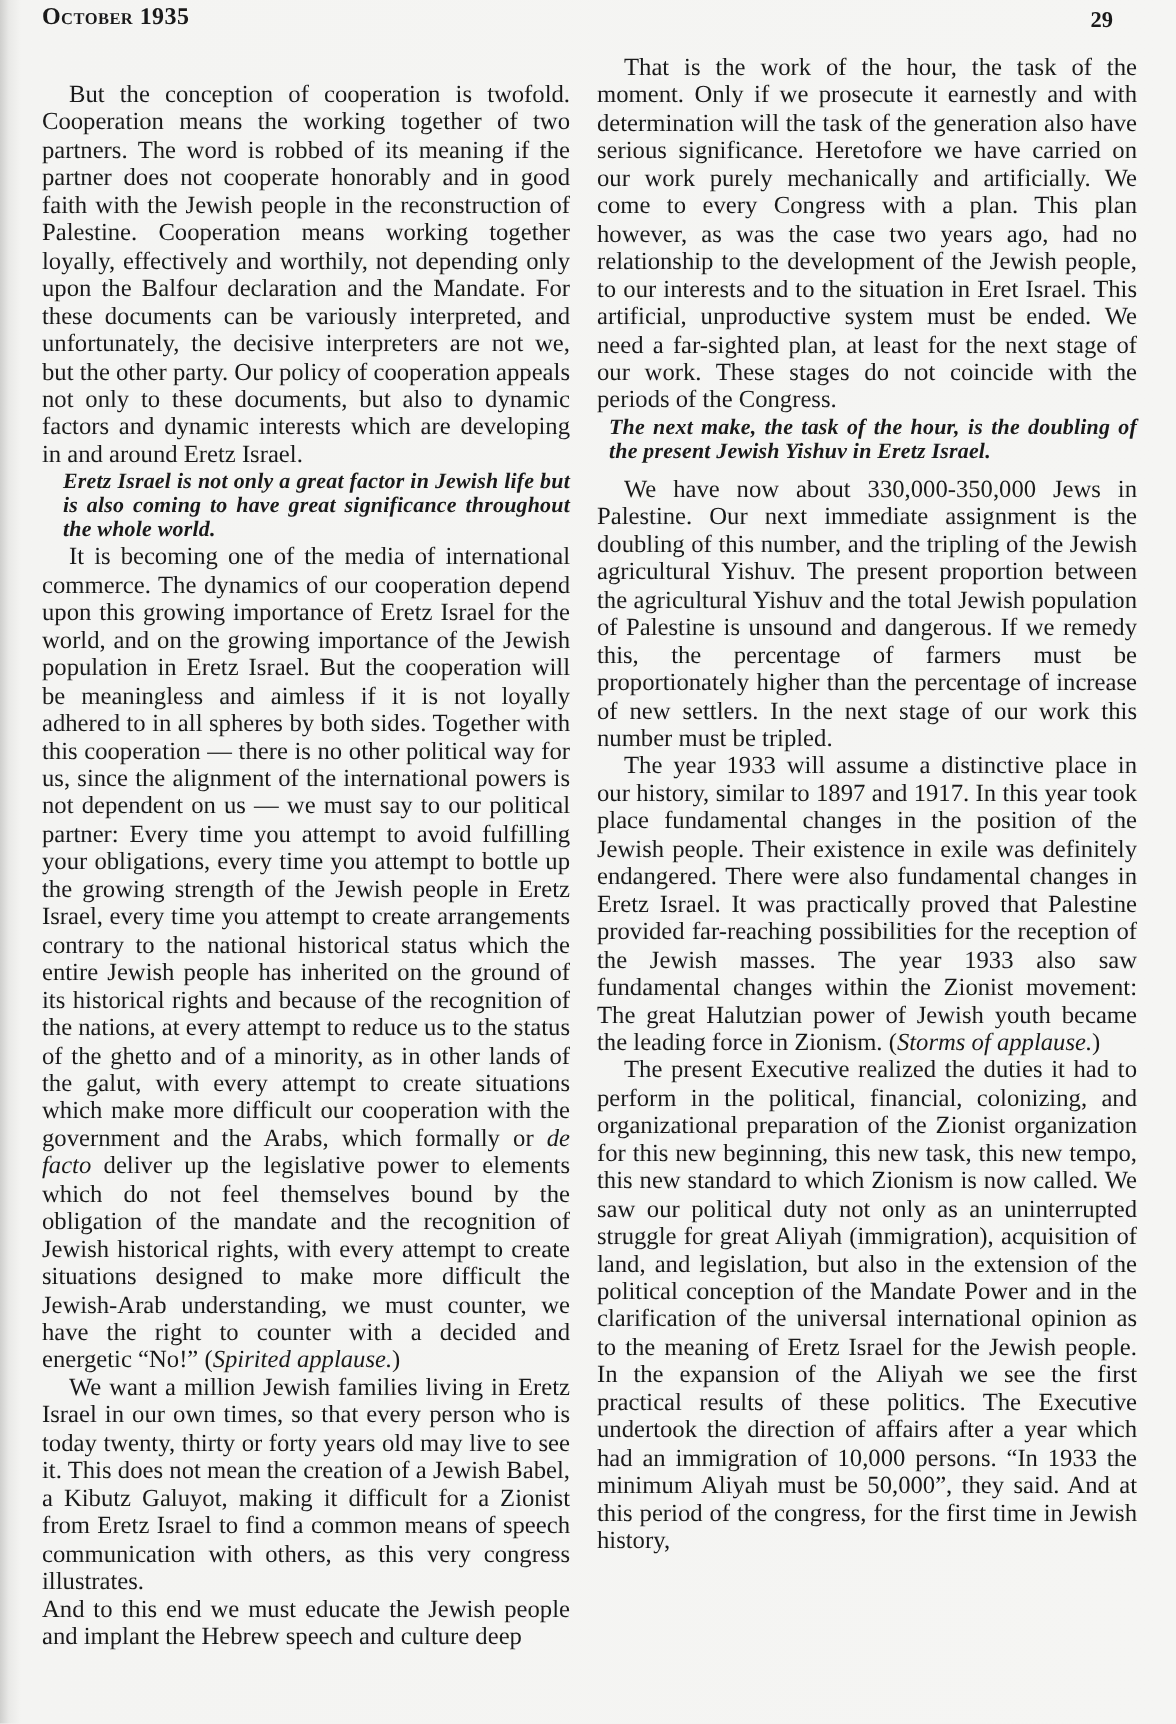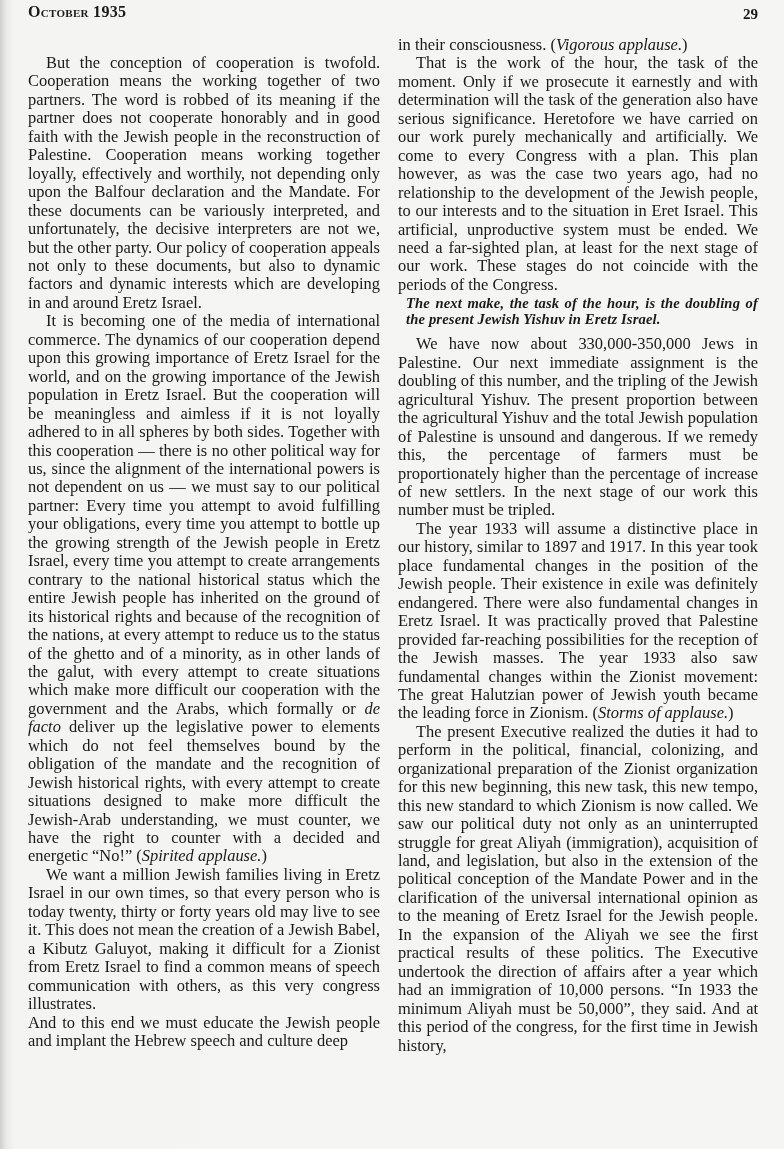--- a/index.html
+++ b/index.html
@@ -17,21 +17,21 @@
   }
   .running-head {
     position: absolute; top: 3px; left: 28px; right: 26px; height: 22px;
   }
   .head-left {
     position: absolute; left: 0; top: 0;
     font-weight: bold; font-size: 16px; letter-spacing: 0.3px;
     font-variant: small-caps;
   }
   .head-right {
-    position: absolute; right: 0; top: 3px;
+    position: absolute; right: 16px; top: 3px;
     font-weight: bold; font-size: 15px;
   }
   .col {
     position: absolute; top: 36px;
     font-size: 16.45px; line-height: 18.45px;
     text-align: justify;
   }
   .col-left { left: 28px; width: 352px; margin-top: 18px; }
   .col-right { left: 398px; width: 360px; }
   .col p { margin: 0; text-indent: 18px; hyphens: manual; }
@@ -51,27 +51,27 @@
 
 <div class="page">
 
   <div class="running-head">
     <span class="head-left">October 1935</span>
     <span class="head-right">29</span>
   </div>
 
   <div class="col col-left">
     <p>But the conception of cooperation is twofold. Cooperation means the working together of two partners. The word is robbed of its meaning if the partner does not cooperate honorably and in good faith with the Jewish people in the reconstruction of Palestine. Cooperation means working together loyally, effectively and worthily, not depending only upon the Balfour declaration and the Mandate. For these documents can be variously interpreted, and unfortunately, the decisive interpreters are not we, but the other party. Our policy of cooperation appeals not only to these documents, but also to dynamic factors and dynamic interests which are developing in and around Eretz Israel.</p>
+    <p class="callout">Eretz Israel is not only a great factor in Jewish life but is also coming to have great significance throughout the whole world.</p>
     <p><span>It is becoming one of the media of international commerce. The dynamics of our cooperation depend upon this growing importance of Eretz Israel for the world, and on the growing importance of the Jewish population in Eretz Israel. But the cooperation will be meaningless and aimless if it is not loyally adhered to in all spheres by both sides. Together with this cooperation — there is no other political way for us, since the alignment of the international powers is not dependent on us — we must say to our political partner: Every time you attempt to avoid fulfilling your obligations, every time you attempt to bottle up the growing strength of the Jewish people in Eretz Israel, every time you attempt to create arrangements contrary to the national historical status which the entire Jewish people has inherited on the ground of its historical rights and because of the recognition of the nations, at every attempt to reduce us to the status of the ghetto and of a minority, as in other lands of the galut, with every attempt to create situations which make more difficult our cooperation with the government and the Arabs, which formally or </span><span class="ital">de facto</span><span> deliver up the legislative power to elements which do not feel themselves bound by the obligation of the mandate and the recognition of Jewish historical rights, with every attempt to create situations designed to make more difficult the Jewish-Arab understanding, we must counter, we have the right to counter with a decided and energetic “No!” (</span><span class="ital">Spirited applause.</span><span>)</span></p>
     <p>We want a million Jewish families living in Eretz Israel in our own times, so that every person who is today twenty, thirty or forty years old may live to see it. This does not mean the creation of a Jewish Babel, a Kibutz Galuyot, making it difficult for a Zionist from Eretz Israel to find a common means of speech communication with others, as this very congress illustrates.</p>
     <p class="noindent">And to this end we must educate the Jewish people and implant the Hebrew speech and culture deep</p>
   </div>
 
   <div class="col col-right">
-    <p class="noindent"><span>in their consciousness. (</span><span class="ital">Vigorous applause.</span><span>)</span></p>
     <p>That is the work of the hour, the task of the moment. Only if we prosecute it earnestly and with determination will the task of the generation also have serious significance. Heretofore we have carried on our work purely mechanically and artificially. We come to every Congress with a plan. This plan however, as was the case two years ago, had no relationship to the development of the Jewish people, to our interests and to the situation in Eret Israel. This artificial, unproductive system must be ended. We need a far-sighted plan, at least for the next stage of our work. These stages do not coincide with the periods of the Congress.</p>
     <p class="callout">The next make, the task of the hour, is the doubling of the present Jewish Yishuv in Eretz Israel.</p>
     <p>We have now about 330,000-350,000 Jews in Palestine. Our next immediate assignment is the doubling of this number, and the tripling of the Jewish agricultural Yishuv. The present proportion between the agricultural Yishuv and the total Jewish population of Palestine is unsound and dangerous. If we remedy this, the percentage of farmers must be proportionately higher than the percentage of increase of new settlers. In the next stage of our work this number must be tripled.</p>
     <p><span>The year 1933 will assume a distinctive place in our history, similar to 1897 and 1917. In this year took place fundamental changes in the position of the Jewish people. Their existence in exile was definitely endangered. There were also fundamental changes in Eretz Israel. It was practically proved that Palestine provided far-reaching possibilities for the reception of the Jewish masses. The year 1933 also saw fundamental changes within the Zionist movement: The great Halutzian power of Jewish youth became the leading force in Zionism. (</span><span class="ital">Storms of applause.</span><span>)</span></p>
     <p>The present Executive realized the duties it had to perform in the political, financial, colonizing, and organizational preparation of the Zionist organization for this new beginning, this new task, this new tempo, this new standard to which Zionism is now called. We saw our political duty not only as an uninterrupted struggle for great Aliyah (immigration), acquisition of land, and legislation, but also in the extension of the political conception of the Mandate Power and in the clarification of the universal international opinion as to the meaning of Eretz Israel for the Jewish people. In the expansion of the Aliyah we see the first practical results of these politics. The Executive undertook the direction of affairs after a year which had an immigration of 10,000 persons. “In 1933 the minimum Aliyah must be 50,000”, they said. And at this period of the congress, for the first time in Jewish history,</p>
   </div>
 
 </div>
 
 </body></html>

